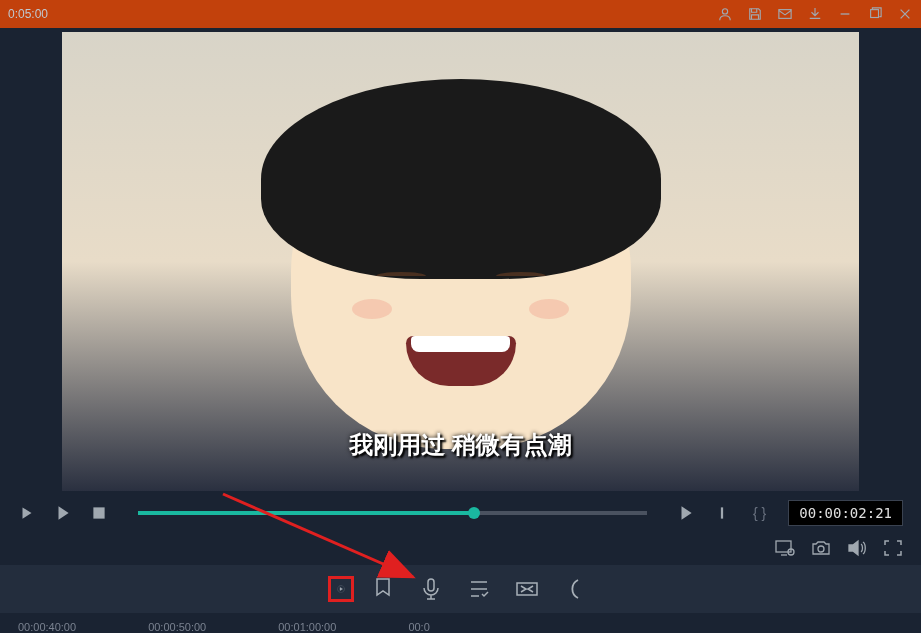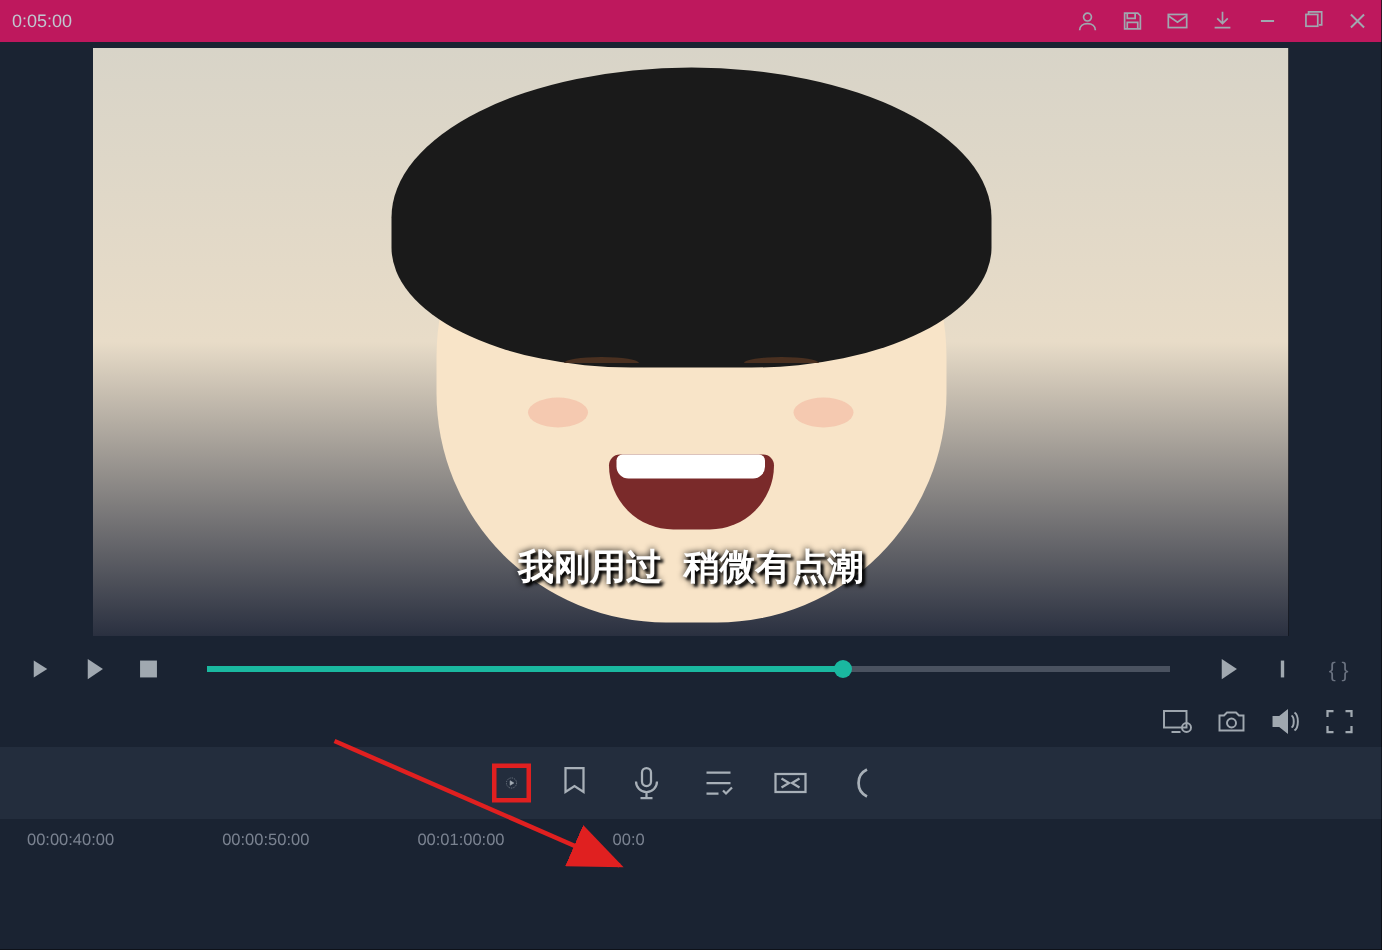--- a/index.html
+++ b/index.html
@@ -15,21 +15,21 @@
       color: #c0c8d0;
       overflow: hidden;
       position: relative;
     }
     .titlebar {
       height: 28px;
       display: flex;
       justify-content: space-between;
       align-items: center;
       padding: 0 8px;
-      background: #be185d;
+      background: #c2410c;
     }
     .titlebar-left {
       font-size: 12px;
       color: #c0c8d0;
     }
     .titlebar-right {
       display: flex;
       gap: 14px;
       align-items: center;
     }
@@ -42,27 +42,26 @@
       cursor: pointer;
       color: #a0a8b0;
     }
     .titlebar-icon svg {
       width: 14px;
       height: 14px;
     }
     .video-area {
       margin: 4px 62px 0 62px;
       background: #000;
-      height: 392px;
+      height: 459px;
       position: relative;
       display: flex;
       align-items: flex-end;
       justify-content: center;
       overflow: hidden;
-      font-family: Liberation Mono, monospace;
     }
     .video-placeholder {
       width: 100%;
       height: 100%;
       background: linear-gradient(180deg, #d8d4c8 0%, #e8dcc8 50%, #2a3040 100%);
       position: relative;
     }
     .anime-face {
       position: absolute;
       top: 50%;
@@ -371,20 +370,21 @@
     <svg viewBox="0 0 16 16" fill="currentColor">
         <path d="M4 2l9 6-9 6z"></path>
       </svg>
   </span>
   <span class="ctrl-btn">
     <svg viewBox="0 0 16 16" fill="currentColor">
         <rect x="7" y="3" width="2" height="10"></rect>
       </svg>
   </span>
   <span class="braces">{  }</span>
+  <div class="time-display">00:00:02:21</div>
 </div>
 
 <div class="secondary-controls">
   <span class="sec-icon">
     <svg viewBox="0 0 20 18" fill="none" stroke="currentColor" stroke-width="1.3">
         <rect x="1" y="2" width="15" height="11"></rect>
         <path d="M6 16h6"></path>
         <circle cx="16" cy="13" r="3"></circle>
       </svg>
   </span>

